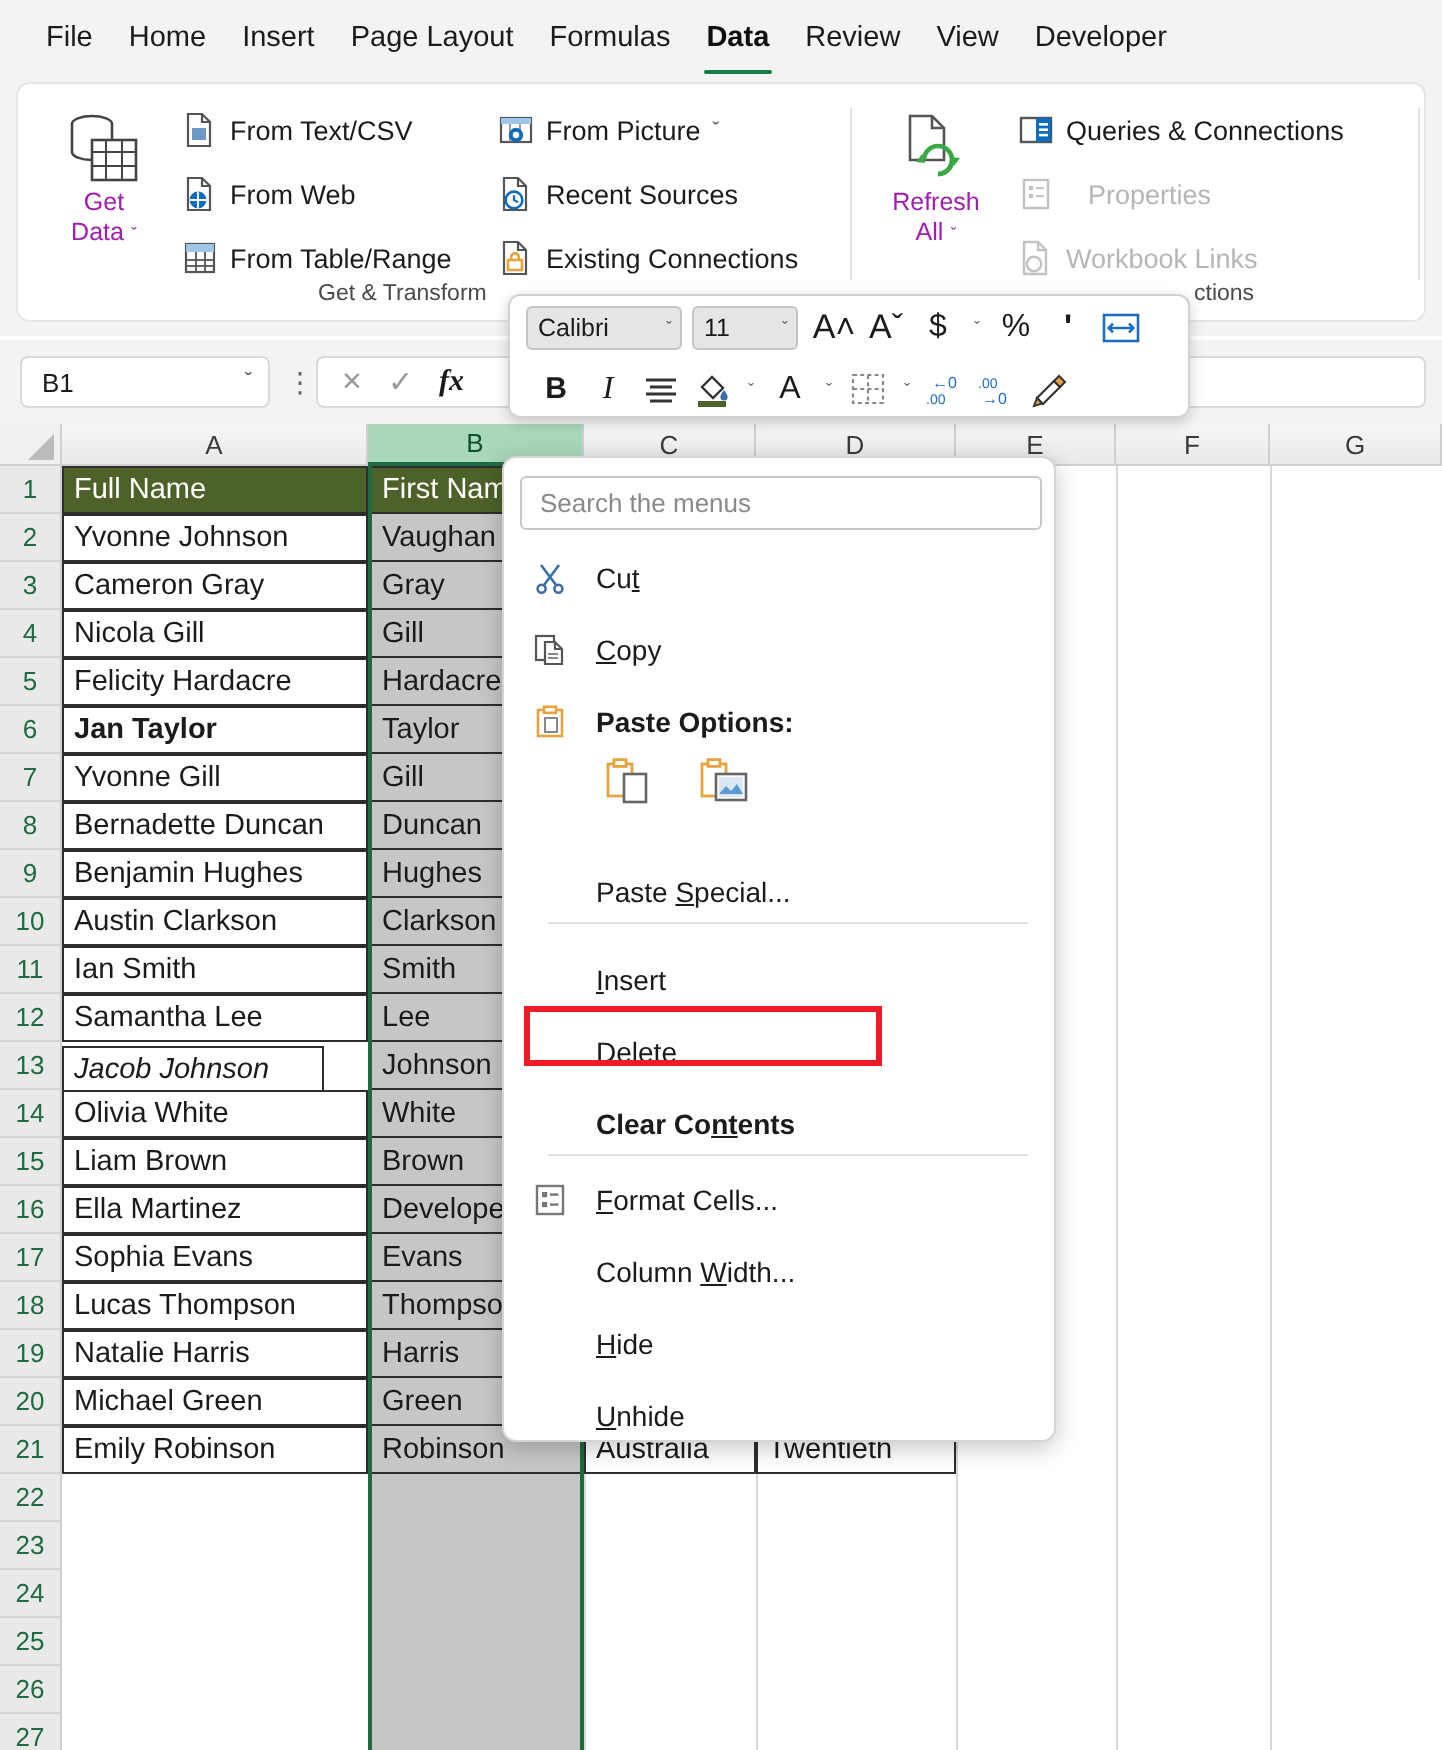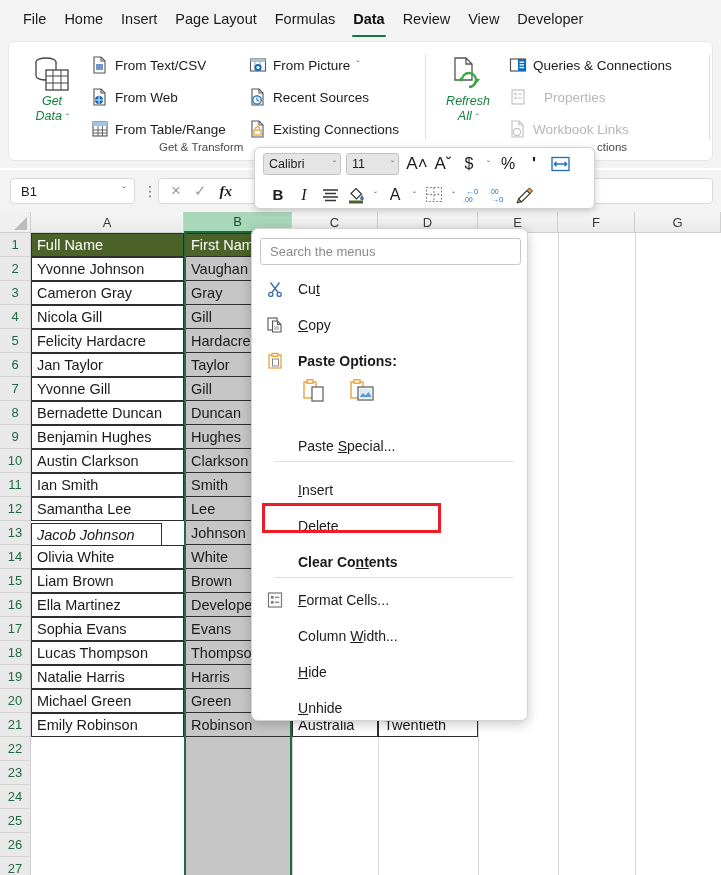--- a/index.html
+++ b/index.html
@@ -41,21 +41,21 @@
   .grp-sep {
     position: absolute; top: 12px; width: 1px; height: 86px; background: #e1e1e1;
   }
   .grp-label {
     position: absolute; font-size: 11.5px; color: #4a4a4a; white-space: nowrap;
   }
   .bigbtn {
     position: absolute; display: flex; flex-direction: column;
     align-items: center; width: 62px; cursor: default;
   }
-  .bigbtn .lbl { font-size: 12.5px; color: #15803d; line-height: 15px; text-align: center; font-style: italic; }
+  .bigbtn .lbl { font-size: 12.5px; color: #a21caf; line-height: 15px; text-align: center; }
   .smallitem {
     position: absolute; display: flex; align-items: center; gap: 6px;
     font-size: 13.5px; color: #1b1b1b; white-space: nowrap; cursor: default;
   }
   .smallitem.disabled { color: #b6b6b6; }
   .ic { display: inline-flex; align-items: center; justify-content: center; flex: none; }
 
   
   .minibar {
     position: absolute; left: 254px; top: 147px; width: 341px; height: 62px;
@@ -547,21 +547,21 @@
         </div>
         <div class="cell bdr" style="left: 31px; top: 117px; width: 153px;">
           <span>Felicity Hardacre</span>
         </div>
         <div class="cell selcol" style="left: 186px; top: 117px; width: 104px; border-bottom: 1px solid rgb(46, 46, 46);">
           <span>Hardacre</span>
         </div>
         <div class="rowhead" style="top: 141px;">
           <span>6</span>
         </div>
-        <div class="cell bdr" style="left: 31px; top: 141px; width: 153px;">
+        <div class="cell bdr" style="left: 31px; top: 141px; width: 153px; font-weight: bold;">
           <span>Jan Taylor</span>
         </div>
         <div class="cell selcol" style="left: 186px; top: 141px; width: 104px; border-bottom: 1px solid rgb(46, 46, 46);">
           <span>Taylor</span>
         </div>
         <div class="rowhead" style="top: 165px;">
           <span>7</span>
         </div>
         <div class="cell bdr" style="left: 31px; top: 165px; width: 153px;">
           <span>Yvonne Gill</span>

